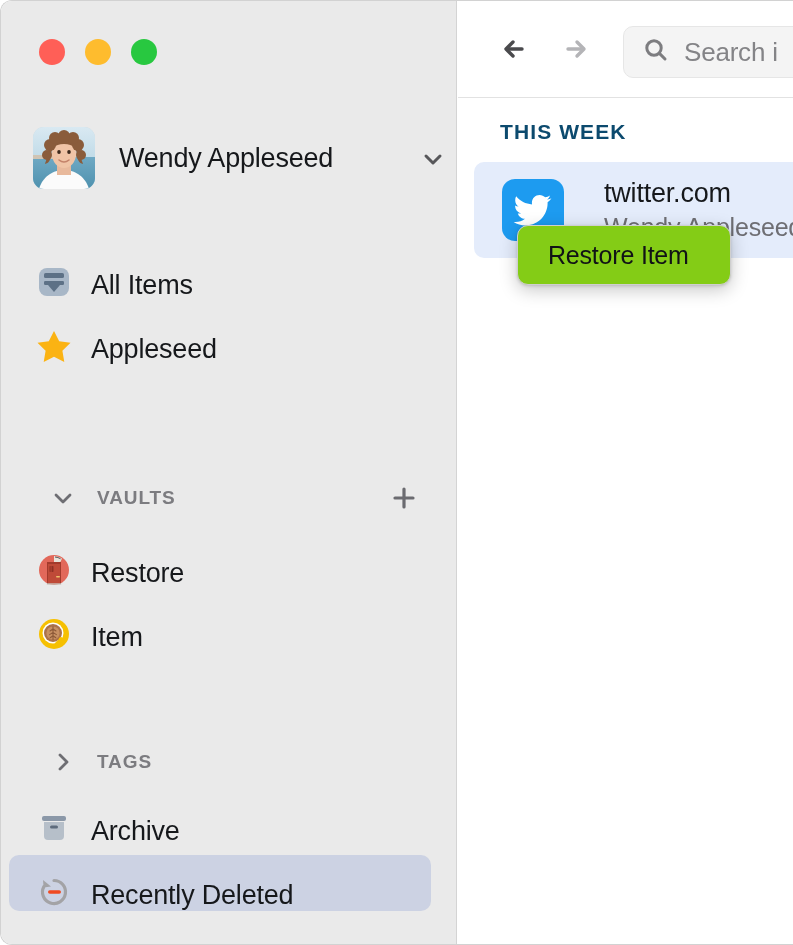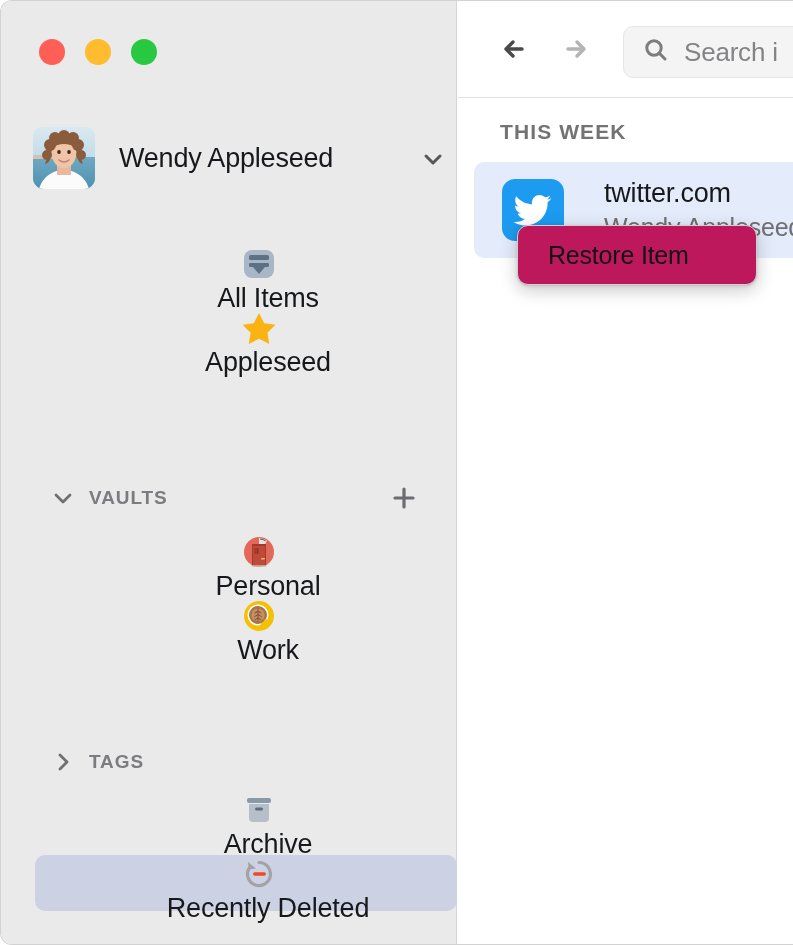--- a/index.html
+++ b/index.html
@@ -77,28 +77,27 @@
   }
   .account-chevron {
     position: absolute;
     left: 386px; top: 22px;
     width: 28px; height: 28px;
   }
 
   
   .nav-item {
     position: absolute;
-    left: 34px;
+    left: 8px;
     width: 422px;
     height: 56px;
     border-radius: 10px;
     display: flex;
-    align-items: center;
+    align-items: flex-end;
     padding-left: 26px;
-    flex-direction: column;
   }
   .nav-item.selected { background: #ccd2e3; }
   .nav-icon {
     width: 38px; height: 38px;
     flex: 0 0 auto;
     display: flex;
     align-items: center;
     justify-content: center;
   }
   .nav-icon svg { display: block; }
@@ -119,21 +118,21 @@
     display: flex;
     align-items: center;
   }
   .section-twisty {
     width: 36px; height: 36px;
     display: flex; align-items: center; justify-content: center;
     flex: 0 0 auto;
     margin-left: 26px;
   }
   .section-title {
-    margin-left: 8px;
+    margin-left: 16px;
     font-size: 19px;
     font-weight: bold;
     color: #7c7c80;
     letter-spacing: 0.9px;
   }
   .section-add {
     margin-left: auto;
     margin-right: 22px;
     width: 30px; height: 30px;
     display: flex; align-items: center; justify-content: center;
@@ -182,21 +181,21 @@
     white-space: nowrap;
     letter-spacing: -0.2px;
   }
 
   
   .list-section-head {
     position: absolute;
     left: 499px; top: 119px;
     font-size: 21px;
     font-weight: bold;
-    color: #737373;
+    color: #0c4a6e;
     letter-spacing: 1.1px;
   }
 
   .list-row {
     position: absolute;
     left: 473px; top: 161px;
     width: 330px;
     height: 96px;
     border-radius: 10px;
     background: #e4ecfb;
@@ -230,23 +229,23 @@
     letter-spacing: -0.2px;
     line-height: 1.2;
     margin-top: 3px;
     white-space: nowrap;
   }
 
   
   .context-menu {
     position: absolute;
     left: 516px; top: 224px;
-    width: 240px;
+    width: 214px;
     height: 60px;
-    background: #be185d;
+    background: #84cc16;
     border: 1px solid #cfcfcf;
     border-radius: 11px;
     box-shadow: 0 5px 18px rgba(0,0,0,0.22), 0 1px 3px rgba(0,0,0,0.14);
     display: flex;
     align-items: center;
   }
   .context-menu-item {
     font-size: 25px;
     color: #111316;
     padding-left: 30px;
@@ -359,36 +358,36 @@
           <path d="M12 11 h14 v22 h-14 z" fill="#a33a2c"></path>
           <rect x="13" y="13" width="12" height="20" fill="#bf4a38"></rect>
           <rect x="14.5" y="15" width="4" height="6" rx="0.8" fill="#8f3024"></rect>
           <rect x="15.6" y="15" width="0.9" height="6" fill="#bf4a38"></rect>
           <rect x="21" y="25" width="4" height="1.6" rx="0.8" fill="#f0c06a"></rect>
           <path d="M19 5 a14 14 0 0 1 8 2.6 l-1.6 3.4 H19 Z" fill="#e8e3da"></path>
           <path d="M20 6 a12 12 0 0 1 5.6 1.8" stroke="#56575a" stroke-width="1" fill="none"></path>
           <path d="M11.8 33 h14.4" stroke="#c9c3bb" stroke-width="1.4"></path>
         </svg>
       </div>
-      <div class="nav-label">Personal</div>
+      <div class="nav-label">Restore</div>
     </div>
 
     <div class="nav-item" style="top:596px">
       <div class="nav-icon">
         <svg width="38" height="38" viewBox="0 0 38 38" xmlns="http://www.w3.org/2000/svg">
           <circle cx="19" cy="19" r="15" fill="#f6c002"></circle>
           <circle cx="18" cy="18" r="10.5" fill="#ffffff"></circle>
           <circle cx="18" cy="18" r="9" fill="#a9714b"></circle>
           <circle cx="18" cy="18" r="6.6" fill="#c79063"></circle>
           <path d="M18 11.6 V24.4 M18 14 l-3 2 M18 14 l3 2 M18 17.4 l-3.4 2.2 M18 17.4 l3.4 2.2
                    M18 20.8 l-2.8 1.9 M18 20.8 l2.8 1.9" stroke="#8d5a38" stroke-width="1.1" fill="none" stroke-linecap="round"></path>
           <path d="M26 24 a11 11 0 0 1 -4 4.6" stroke="#f6c002" stroke-width="4" fill="none" stroke-linecap="round"></path>
         </svg>
       </div>
-      <div class="nav-label">Work</div>
+      <div class="nav-label">Item</div>
     </div>
 
     <div class="section-head" style="top:741px">
       <div class="section-twisty">
         <svg width="26" height="26" viewBox="0 0 26 26" xmlns="http://www.w3.org/2000/svg">
           <path d="M10 6 L17 13 L10 20" stroke="#6e6e73" stroke-width="2.8" fill="none" stroke-linecap="round" stroke-linejoin="round"></path>
         </svg>
       </div>
       <div class="section-title">TAGS</div>
     </div>

